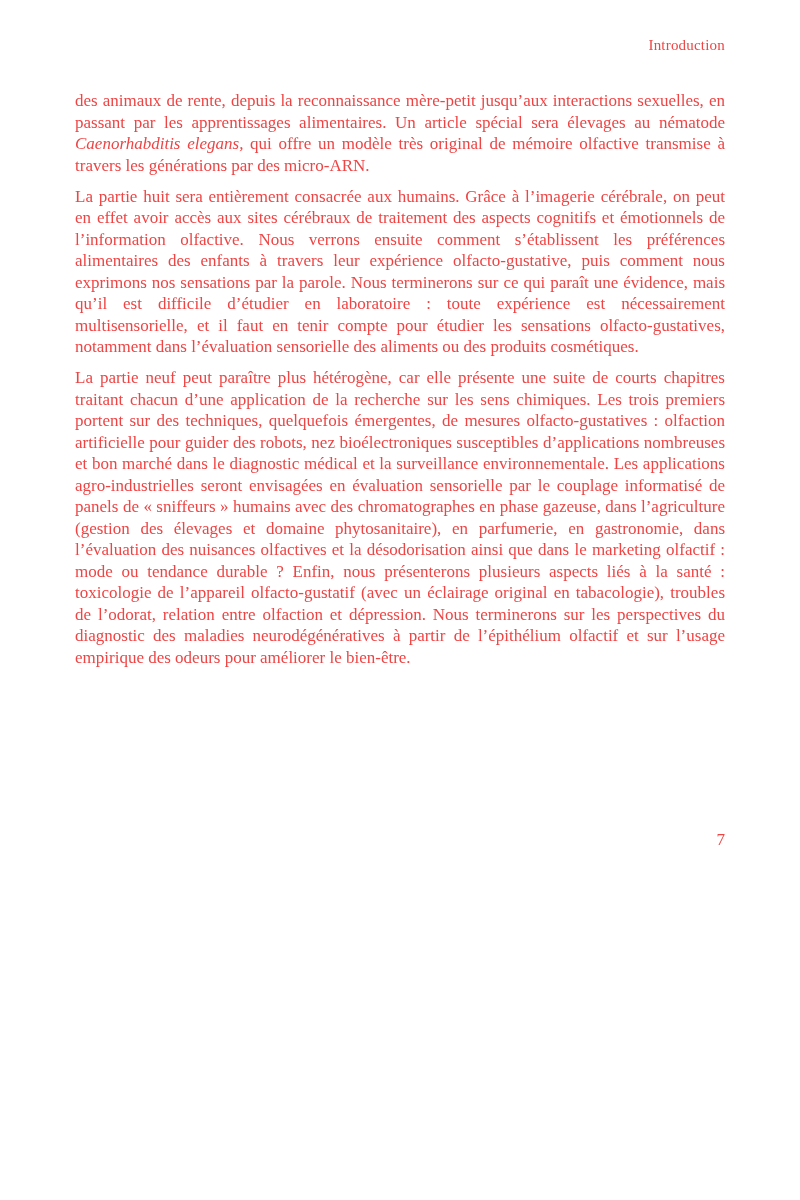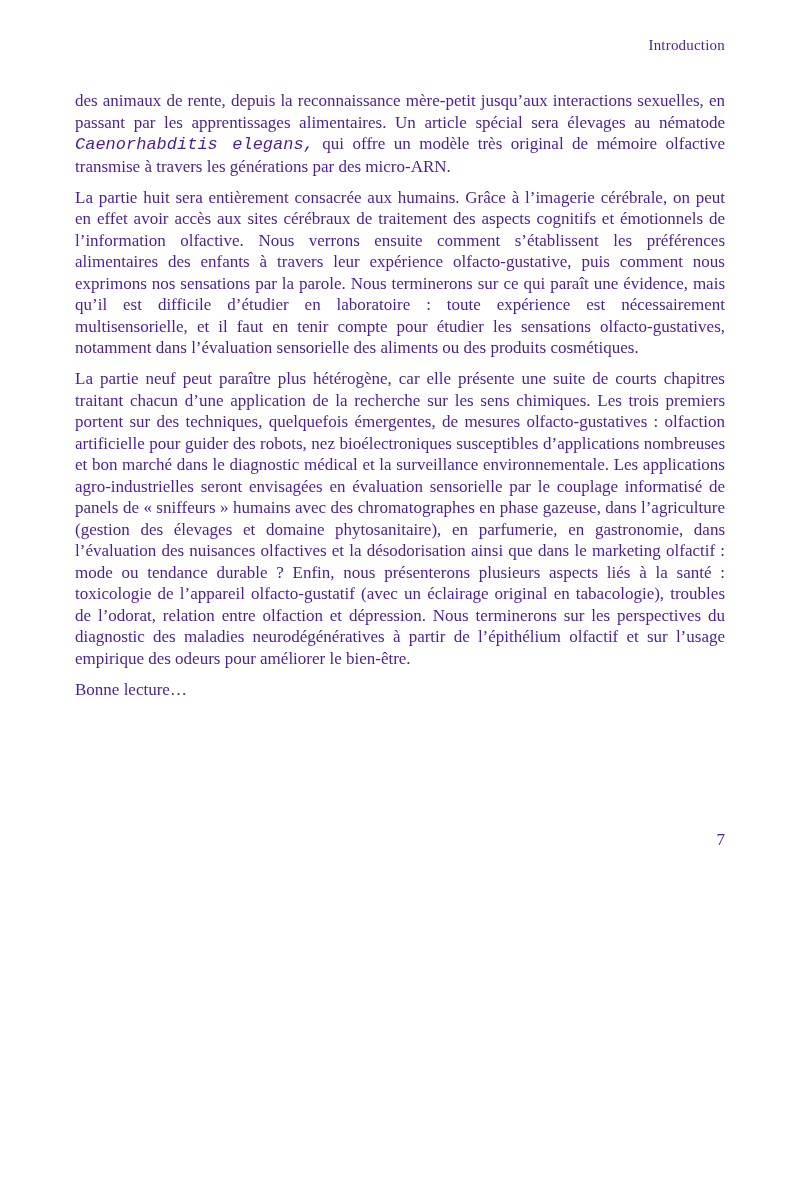--- a/index.html
+++ b/index.html
@@ -5,21 +5,21 @@
   html, body {
     margin: 0;
     padding: 0;
     background: #ffffff;
   }
   .page {
     position: relative;
     width: 800px;
     height: 884px;
     background: #ffffff;
-    color: #4c1d95;
+    color: #ef4444;
     font-family: "Liberation Serif", "DejaVu Serif", serif;
     overflow: hidden;
   }
   .running-header {
     position: absolute;
     top: 37px;
     left: 75px;
     width: 650px;
     text-align: right;
     font-size: 15px;
@@ -35,21 +35,20 @@
     text-align: justify;
     text-justify: inter-word;
     hyphens: none;
   }
   .body-text p {
     margin: 0 0 9.5px 0;
     padding: 0;
   }
   .body-text em {
     font-style: italic;
-    font-family: Liberation Mono, monospace;
   }
   .page-footer {
     position: absolute;
     bottom: 34px;
     left: 75px;
     width: 650px;
     text-align: right;
     font-size: 17px;
   }
 </style>
@@ -62,20 +61,19 @@
     <span>Introduction</span>
   </div>
 
   <div class="body-text">
     <p><span>des animaux de rente, depuis la reconnaissance mère-petit jusqu’aux interactions sexuelles, en passant par les apprentissages alimentaires. Un article spécial sera élevages au nématode </span><em>Caenorhabditis elegans,</em><span> qui offre un modèle très original de mémoire olfactive transmise à travers les générations par des micro-ARN.</span></p>
 
     <p>La partie huit sera entièrement consacrée aux humains. Grâce à l’imagerie cérébrale, on peut en effet avoir accès aux sites cérébraux de traitement des aspects cognitifs et émotionnels de l’information olfactive. Nous verrons ensuite comment s’établissent les préférences alimentaires des enfants à travers leur expérience olfacto-gustative, puis comment nous exprimons nos sensations par la parole. Nous terminerons sur ce qui paraît une évidence, mais qu’il est difficile d’étudier en laboratoire : toute expérience est nécessairement multisensorielle, et il faut en tenir compte pour étudier les sensations olfacto-gustatives, notamment dans l’évaluation sensorielle des aliments ou des produits cosmétiques.</p>
 
     <p>La partie neuf peut paraître plus hétérogène, car elle présente une suite de courts chapitres traitant chacun d’une application de la recherche sur les sens chimiques. Les trois premiers portent sur des techniques, quelquefois émergentes, de mesures olfacto-gustatives : olfaction artificielle pour guider des robots, nez bioélectroniques susceptibles d’applications nombreuses et bon marché dans le diagnostic médical et la surveillance environnementale. Les applications agro-industrielles seront envisagées en évaluation sensorielle par le couplage informatisé de panels de « sniffeurs » humains avec des chromatographes en phase gazeuse, dans l’agriculture (gestion des élevages et domaine phytosanitaire), en parfumerie, en gastronomie, dans l’évaluation des nuisances olfactives et la désodorisation ainsi que dans le marketing olfactif : mode ou tendance durable ? Enfin, nous présenterons plusieurs aspects liés à la santé : toxicologie de l’appareil olfacto-gustatif (avec un éclairage original en tabacologie), troubles de l’odorat, relation entre olfaction et dépression. Nous terminerons sur les perspectives du diagnostic des maladies neurodégénératives à partir de l’épithélium olfactif et sur l’usage empirique des odeurs pour améliorer le bien-être.</p>
 
-    <p>Bonne lecture…</p>
   </div>
 
   <div class="page-footer">
     <span>7</span>
   </div>
 
 </div>
 
 </body></html>

